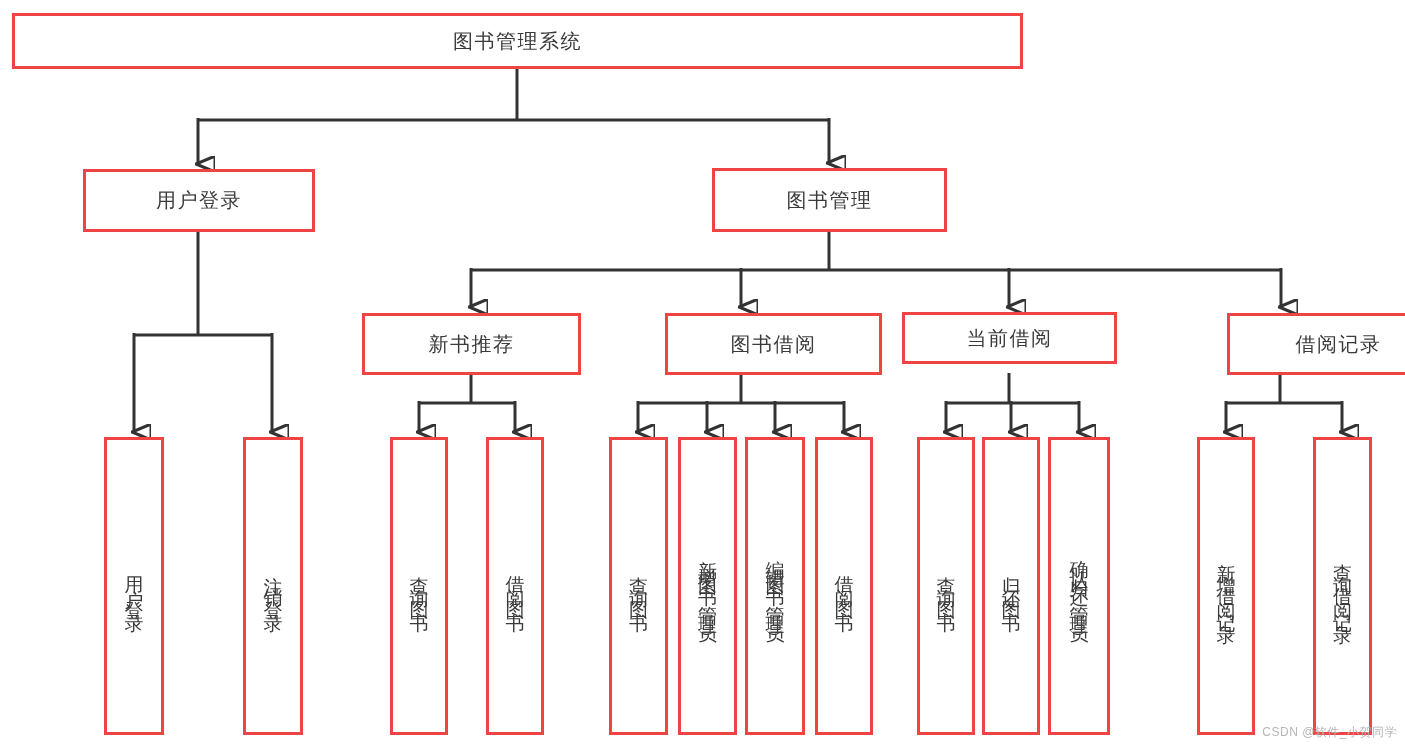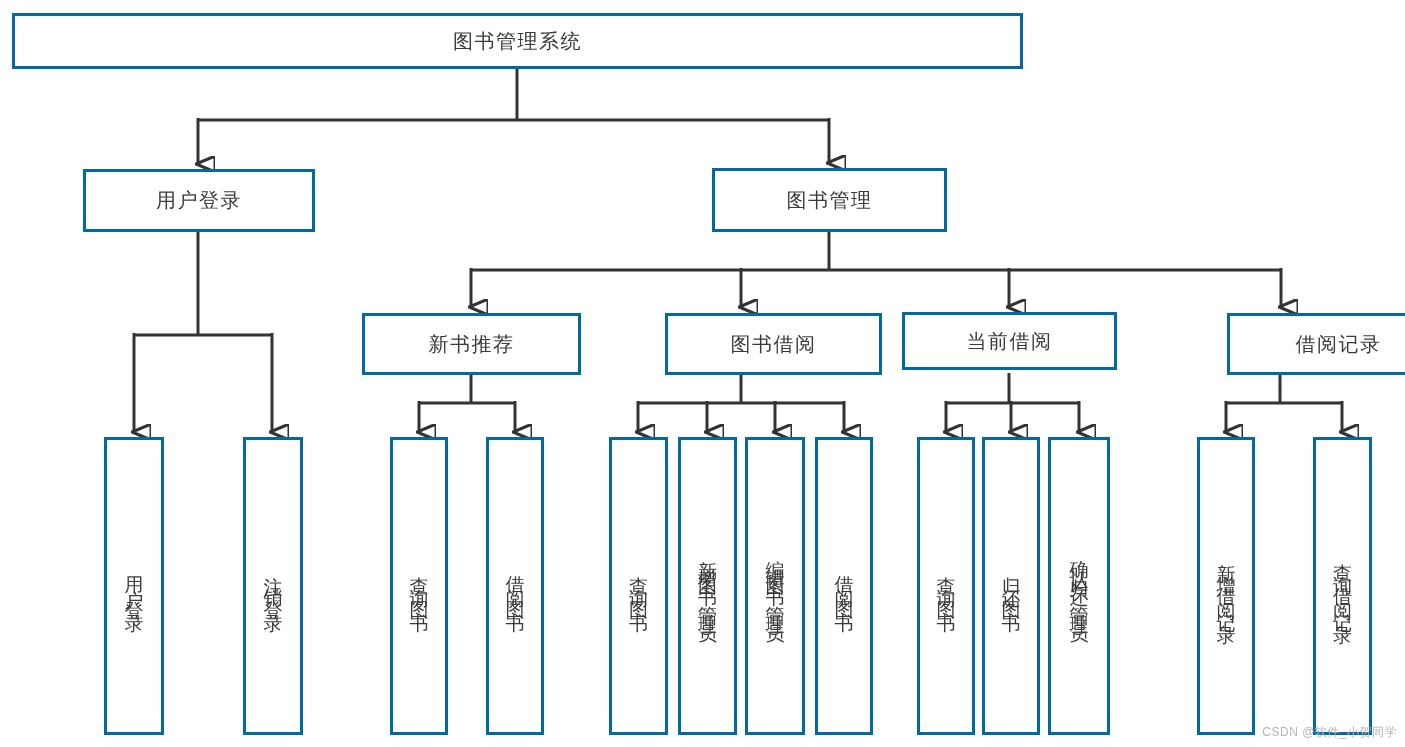--- a/index.html
+++ b/index.html
@@ -8,21 +8,21 @@
     width: 1405px;
     height: 747px;
     background: #ffffff;
     font-family: "Liberation Sans", "DejaVu Sans", sans-serif;
     color: #3a3a3a;
     overflow: hidden;
   }
   .node {
     position: absolute;
     box-sizing: border-box;
-    border: 3px solid #0369a1;
+    border: 3px solid #ef4444;
     background: #ffffff;
   }
   .h-node {
     display: flex;
     align-items: center;
     justify-content: center;
     font-size: 20px;
     letter-spacing: 1.5px;
     white-space: nowrap;
   }
@@ -110,21 +110,21 @@
     <line x1="1342" y1="401" x2="1342" y2="432" marker-end="url(#arrow)"></line>
   </svg>
 
   <div class="node h-node" style="left:12px; top:13px; width:1011px; height:56px;">图书管理系统</div>
 
   <div class="node h-node" style="left:83px; top:169px; width:232px; height:63px;">用户登录</div>
   <div class="node h-node" style="left:712px; top:168px; width:235px; height:64px;">图书管理</div>
 
   <div class="node h-node" style="left:362px; top:313px; width:219px; height:62px;">新书推荐</div>
   <div class="node h-node" style="left:633px; top:313px; width:217px; height:62px;margin-left:32px;">图书借阅</div>
-  <div class="node h-node" style="left:902px; top:312px; width:215px; height:58px;">当前借阅</div>
+  <div class="node h-node" style="left:902px; top:312px; width:215px; height:52px;">当前借阅</div>
   <div class="node h-node" style="left:1227px; top:313px; width:223px; height:62px;">借阅记录</div>
 
   <div class="node v-node" style="left:104px; top:437px; width:60px; height:298px;">
     <span class="txt">用户登录</span>
   </div>
   <div class="node v-node" style="left:243px; top:437px; width:60px; height:298px;">
     <span class="txt">注销登录</span>
   </div>
 
   <div class="node v-node" style="left:390px; top:437px; width:58px; height:298px;">

